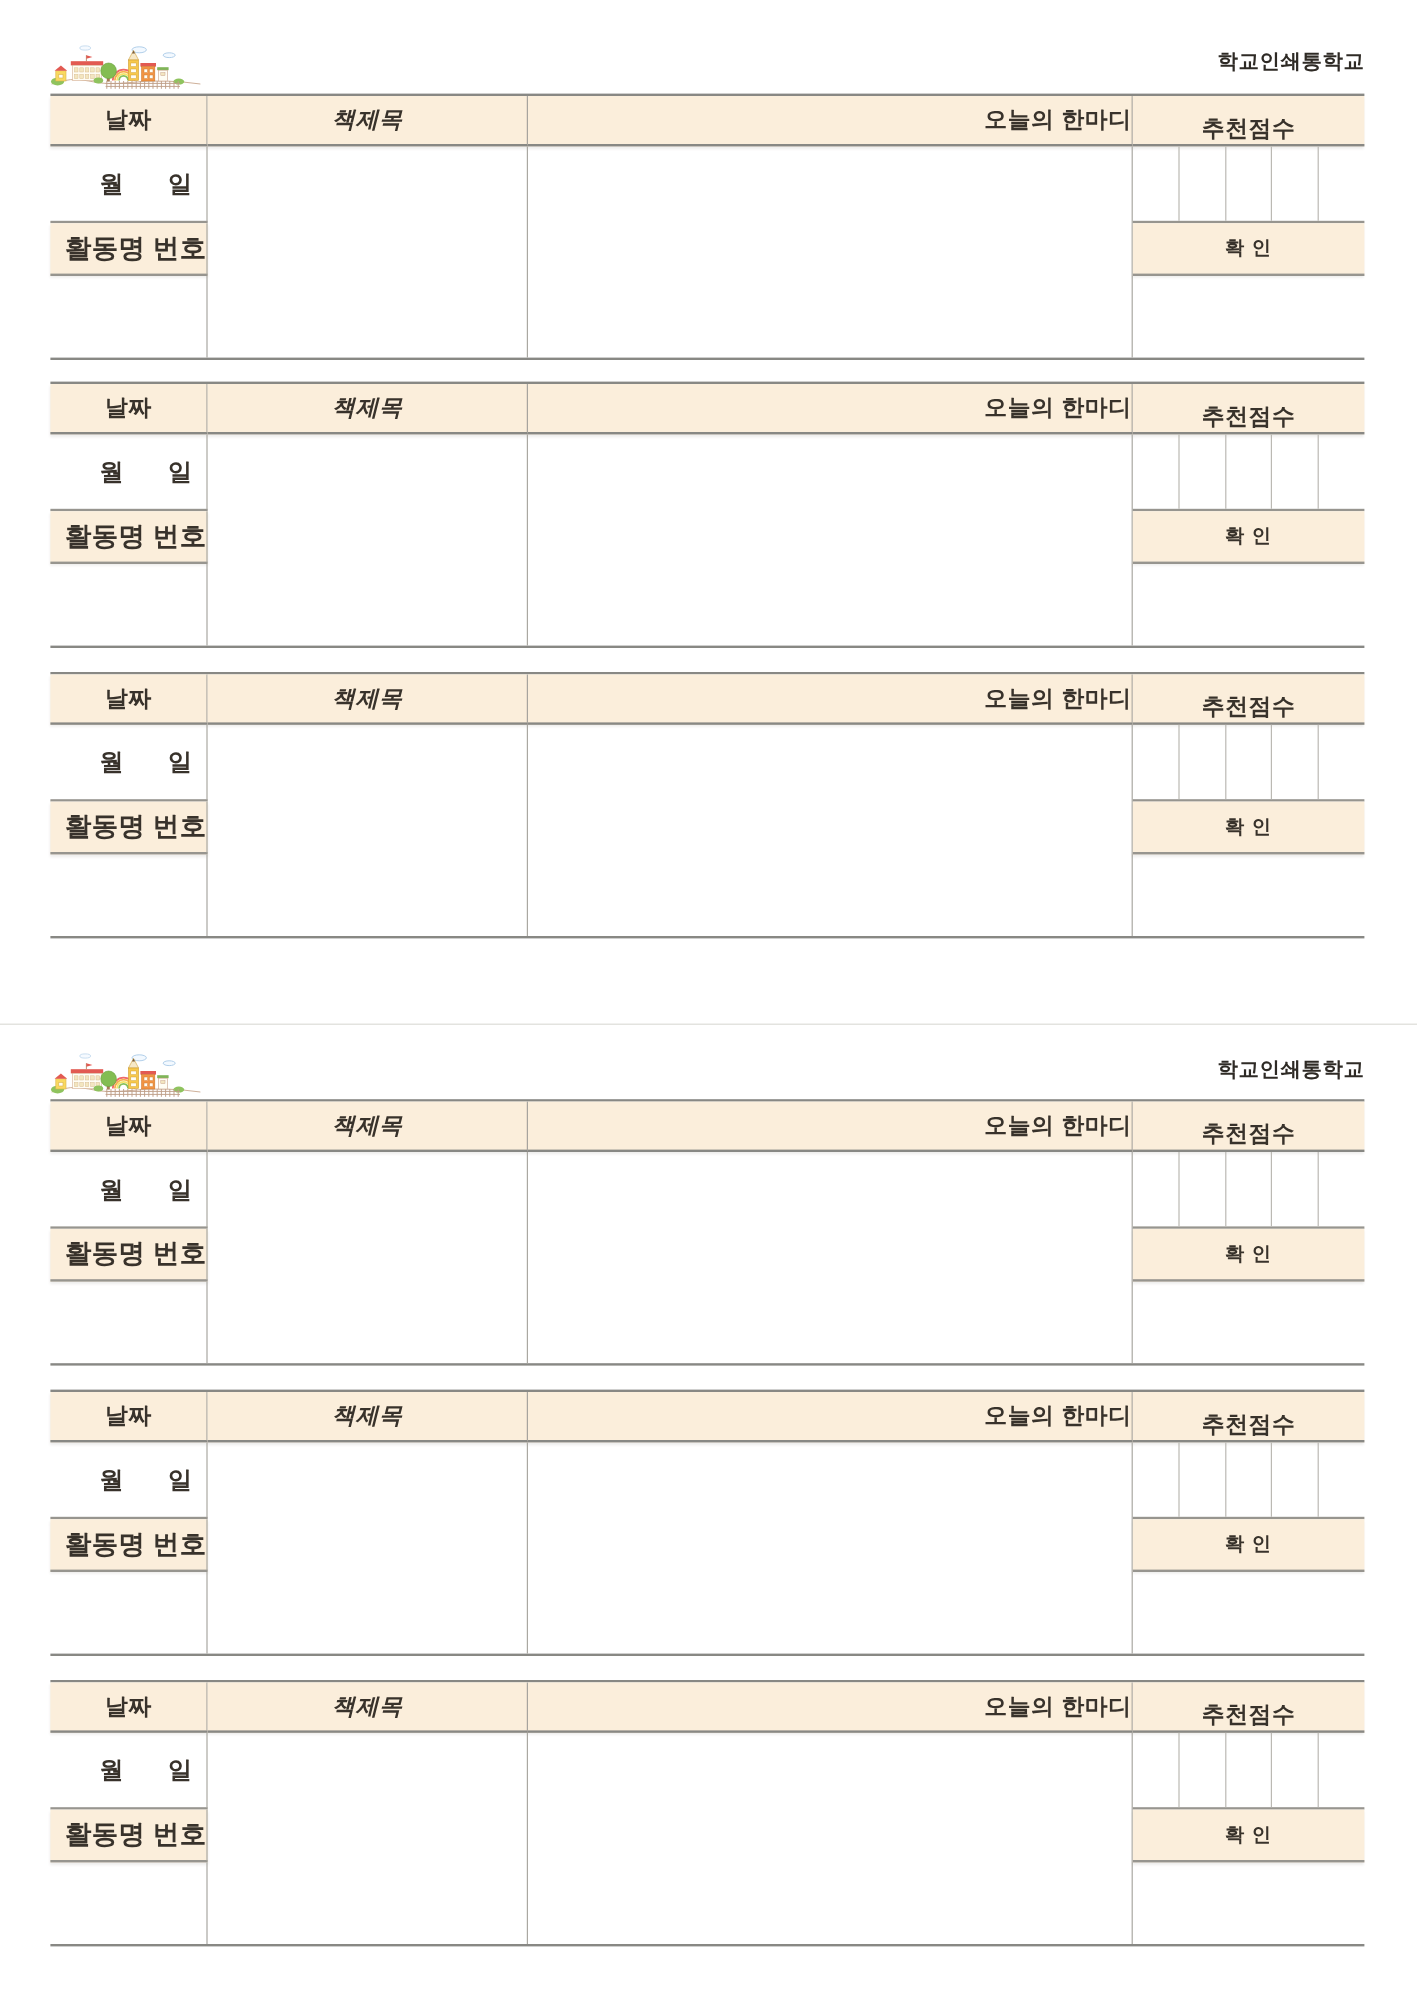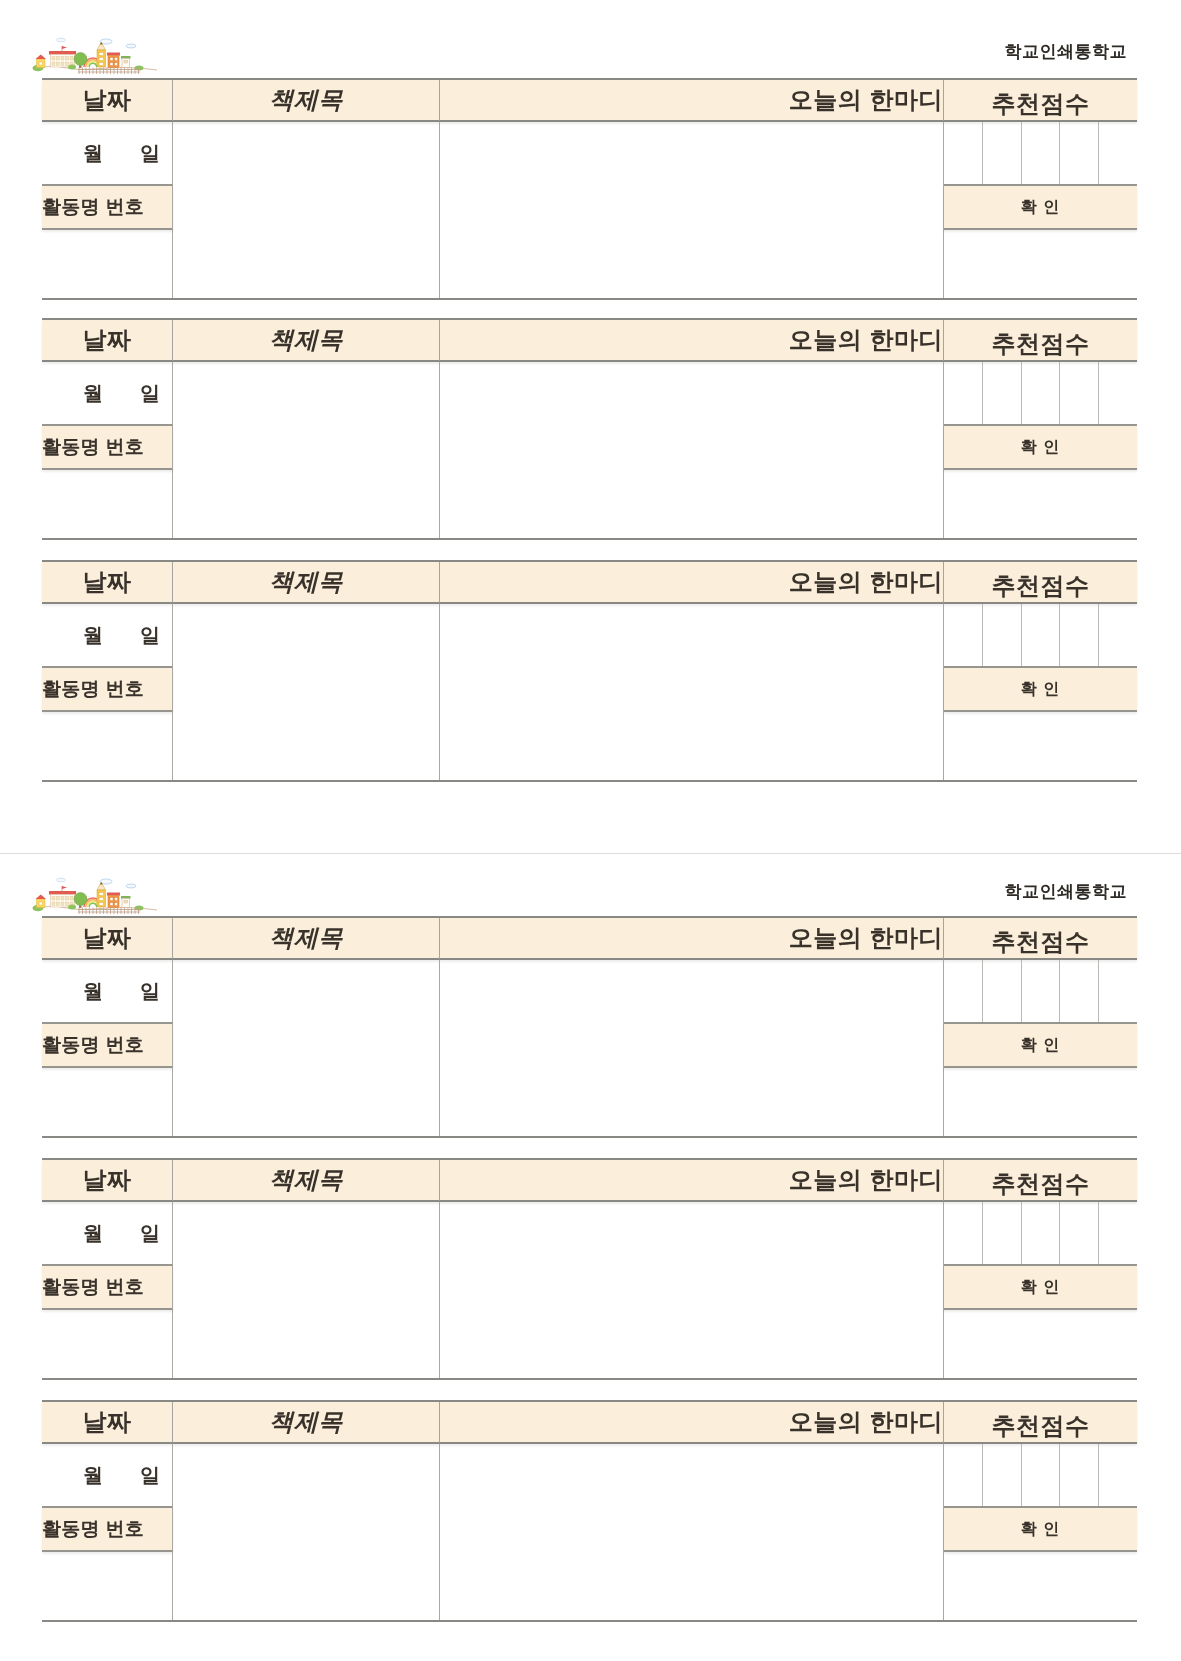--- a/index.html
+++ b/index.html
@@ -15,21 +15,21 @@
   html,body{background:#ffffff;}
   body{
     width:1181px;height:1661px;position:relative;overflow:hidden;
     font-family:"Liberation Sans","DejaVu Sans",sans-serif;
     color:var(--text);
   }
   .sheet{position:absolute;inset:0;background:#fff;}
 
   
   .page-head{
-    position:absolute;left:32px;width:1095px;height:40px;
+    position:absolute;left:42px;width:1095px;height:40px;
     display:flex;justify-content:space-between;align-items:flex-end;
   }
   .logo{display:block;}
   .brand{
     font-size:17px;font-weight:bold;letter-spacing:0.5px;
     color:#2e2a25;line-height:1;padding-bottom:16px;
   }
 
   .page-seam{
     position:absolute;left:0;width:1181px;height:1px;background:var(--seam);
@@ -42,43 +42,43 @@
     border-bottom:2px solid var(--border-strong);
     display:grid;
     grid-template-columns:131px 267px 504px 193px;
     grid-template-rows:42px 64px 44px 68px;
   }
   .cell{min-width:0;min-height:0;}
   .hdr{
     background:var(--cell-header-bg);
     border-bottom:2px solid var(--border-strong);
     display:flex;align-items:center;justify-content:center;
-    font-size:24px;font-weight:bold;letter-spacing:0.5px;
+    font-size:19px;font-weight:bold;letter-spacing:0.5px;
     box-shadow:0 2px 2px rgba(90,80,70,0.10);
   }
   .h1{grid-column:1;grid-row:1;border-right:1px solid var(--border-light);}
   .h2{grid-column:2;grid-row:1;border-right:1px solid var(--border-light);font-style:italic;}
   .h3{grid-column:3;grid-row:1;border-right:1px solid var(--border-light);justify-content:flex-end;}
   .h4{grid-column:4;grid-row:1;align-items:flex-end;}
 
   .datecell{
     grid-column:1;grid-row:2;
     border-right:1px solid var(--border-light);
     border-bottom:2px solid var(--border-mid);
     display:flex;align-items:center;justify-content:flex-end;
     gap:37px;padding-right:12px;
     font-size:20px;font-weight:bold;
   }
   .actcell{
     grid-column:1;grid-row:3;
     background:var(--cell-header-bg);
     border-right:1px solid var(--border-light);
     border-bottom:2px solid var(--border-mid);
-    display:flex;align-items:center;justify-content:flex-start;
-    font-size:19px;font-weight:bold;letter-spacing:0.3px;
+    display:flex;align-items:center;justify-content:flex-end;
+    font-size:22px;font-weight:bold;letter-spacing:0.3px;
     box-shadow:0 2px 2px rgba(90,80,70,0.10);
   }
   .c1empty{grid-column:1;grid-row:4;border-right:1px solid var(--border-light);}
 
   .bookcell{grid-column:2;grid-row:2/5;border-right:1px solid var(--border-light);}
   .commentcell{grid-column:3;grid-row:2/5;border-right:1px solid var(--border-light);}
 
   .scorerow{
     grid-column:4;grid-row:2;
     border-bottom:2px solid var(--border-mid);

